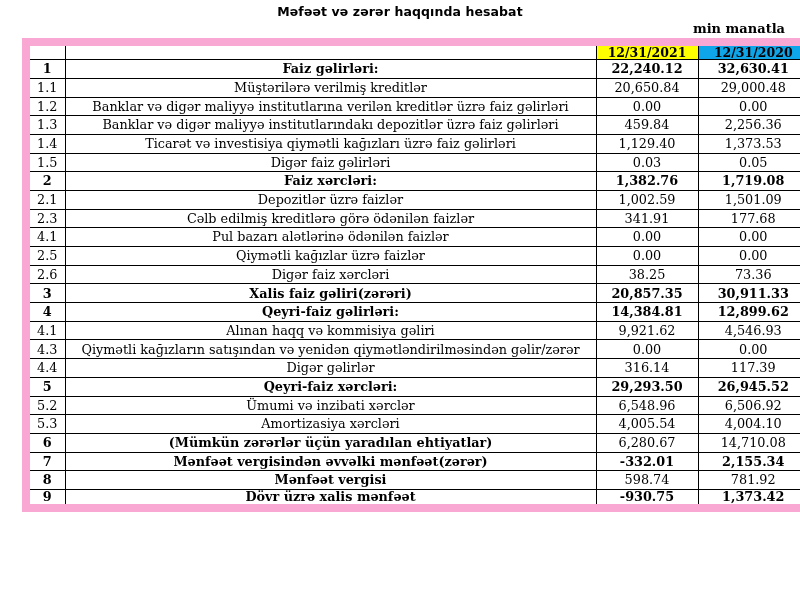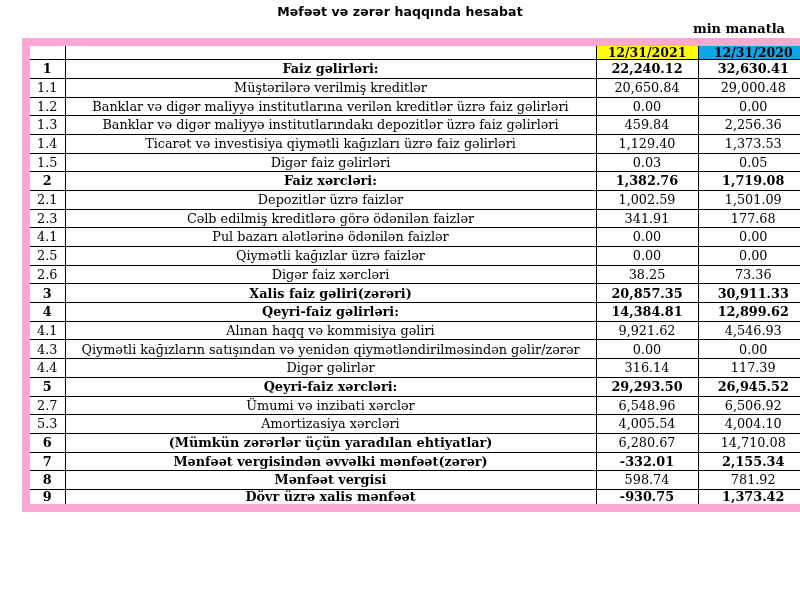--- a/index.html
+++ b/index.html
@@ -183,21 +183,21 @@
     <td class="val-cell">316.14</td>
     <td class="val-cell">117.39</td>
   </tr>
       <tr>
     <td class="no-cell bold">5</td>
     <td class="label-cell bold">Qeyri-faiz xərcləri:</td>
     <td class="val-cell bold">29,293.50</td>
     <td class="val-cell bold">26,945.52</td>
   </tr>
       <tr>
-    <td class="no-cell">2.7</td>
+    <td class="no-cell">5.2</td>
     <td class="label-cell">Ümumi və inzibati xərclər</td>
     <td class="val-cell">6,548.96</td>
     <td class="val-cell">6,506.92</td>
   </tr>
       <tr>
     <td class="no-cell">5.3</td>
     <td class="label-cell">Amortizasiya xərcləri</td>
     <td class="val-cell">4,005.54</td>
     <td class="val-cell">4,004.10</td>
   </tr>

